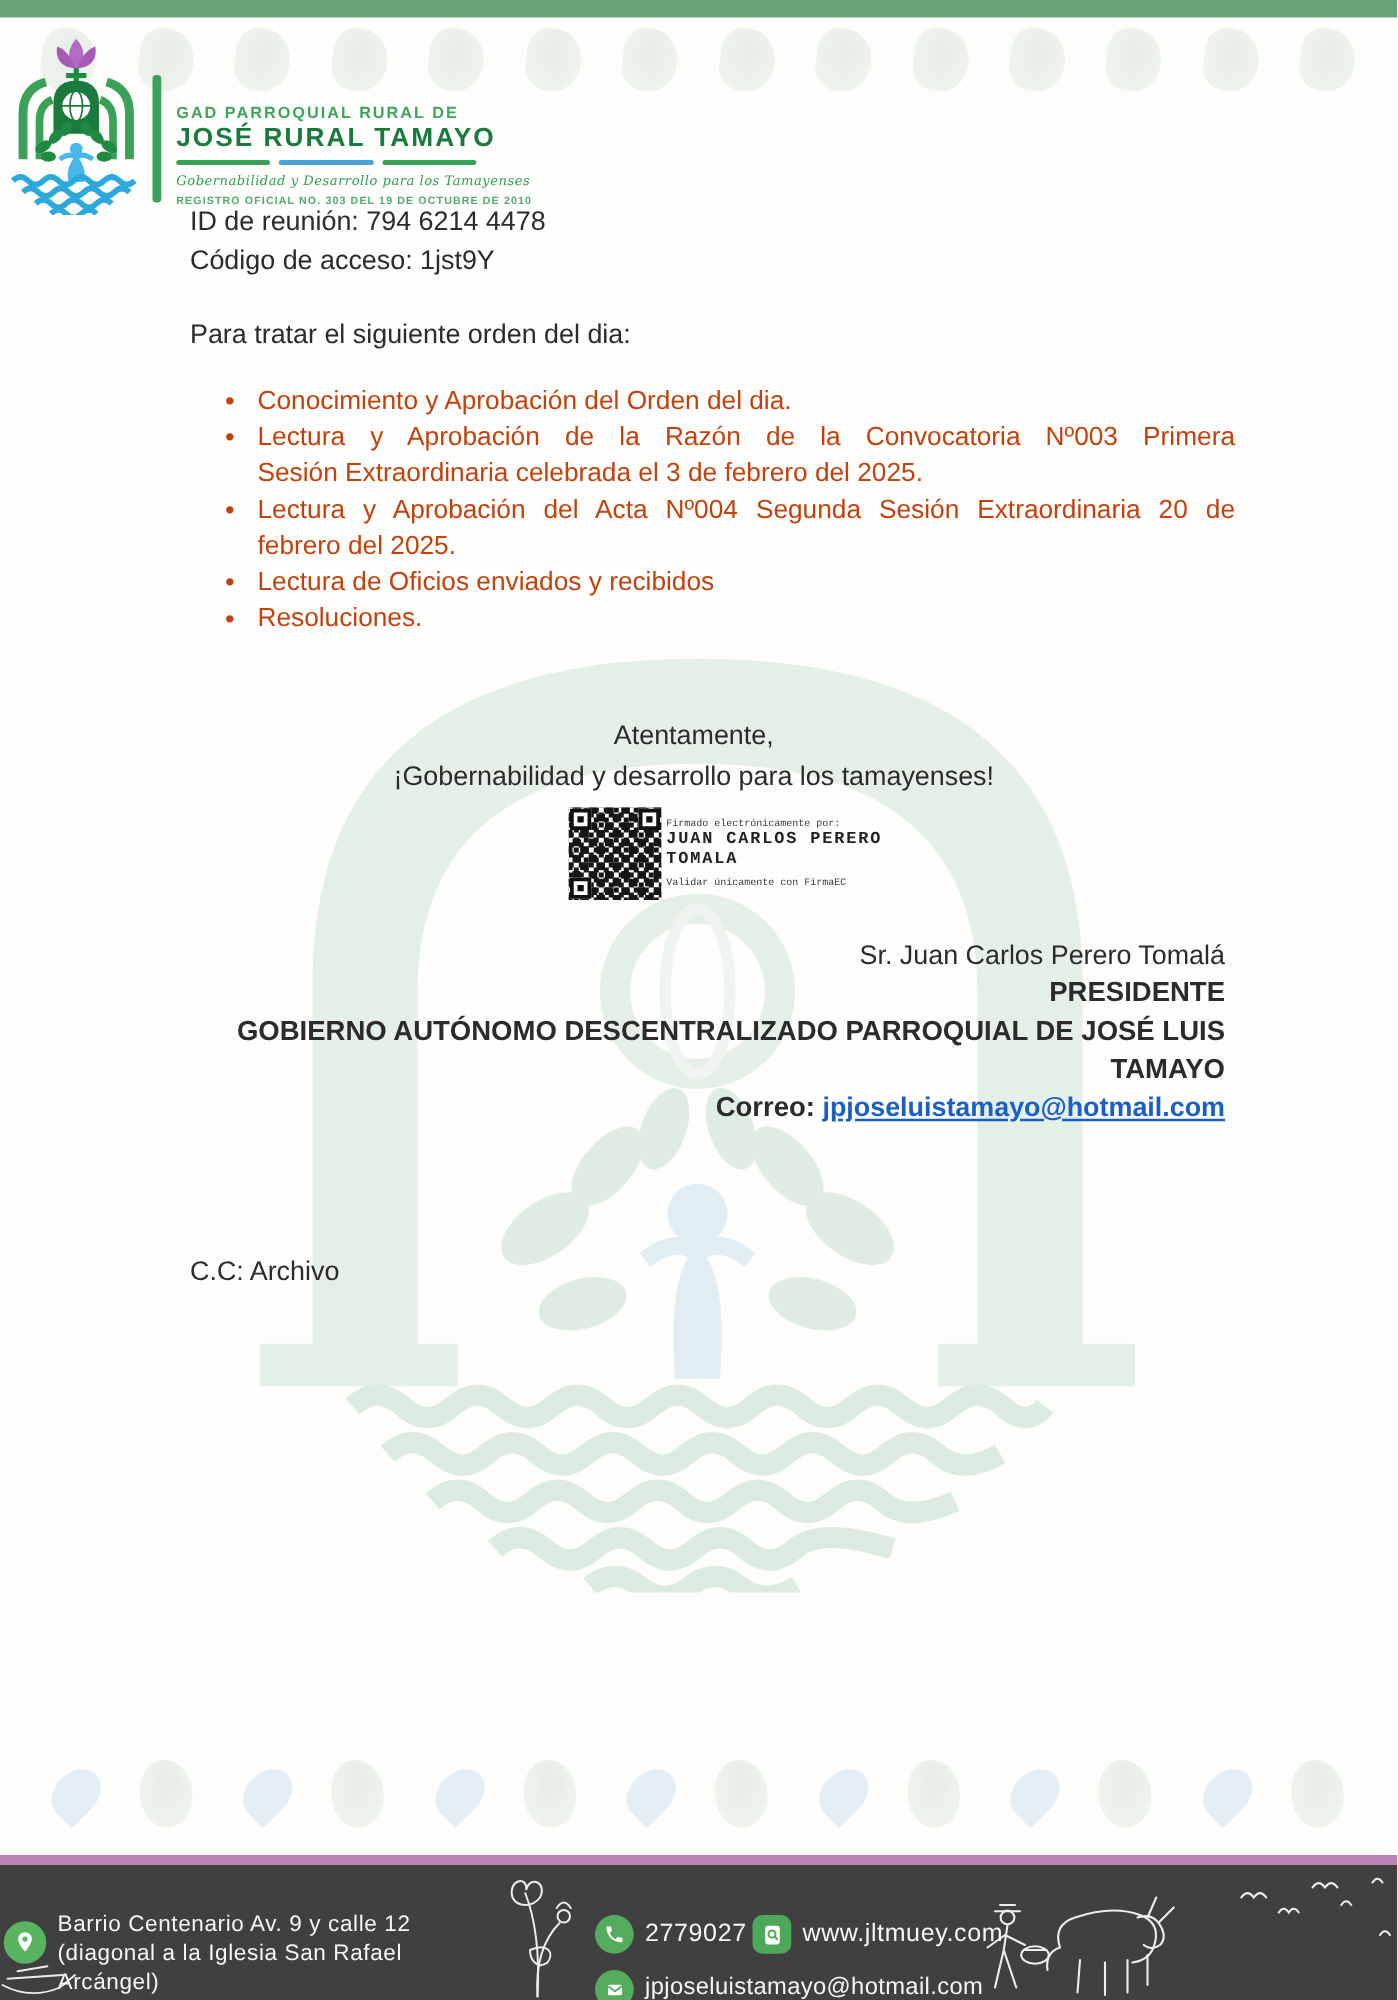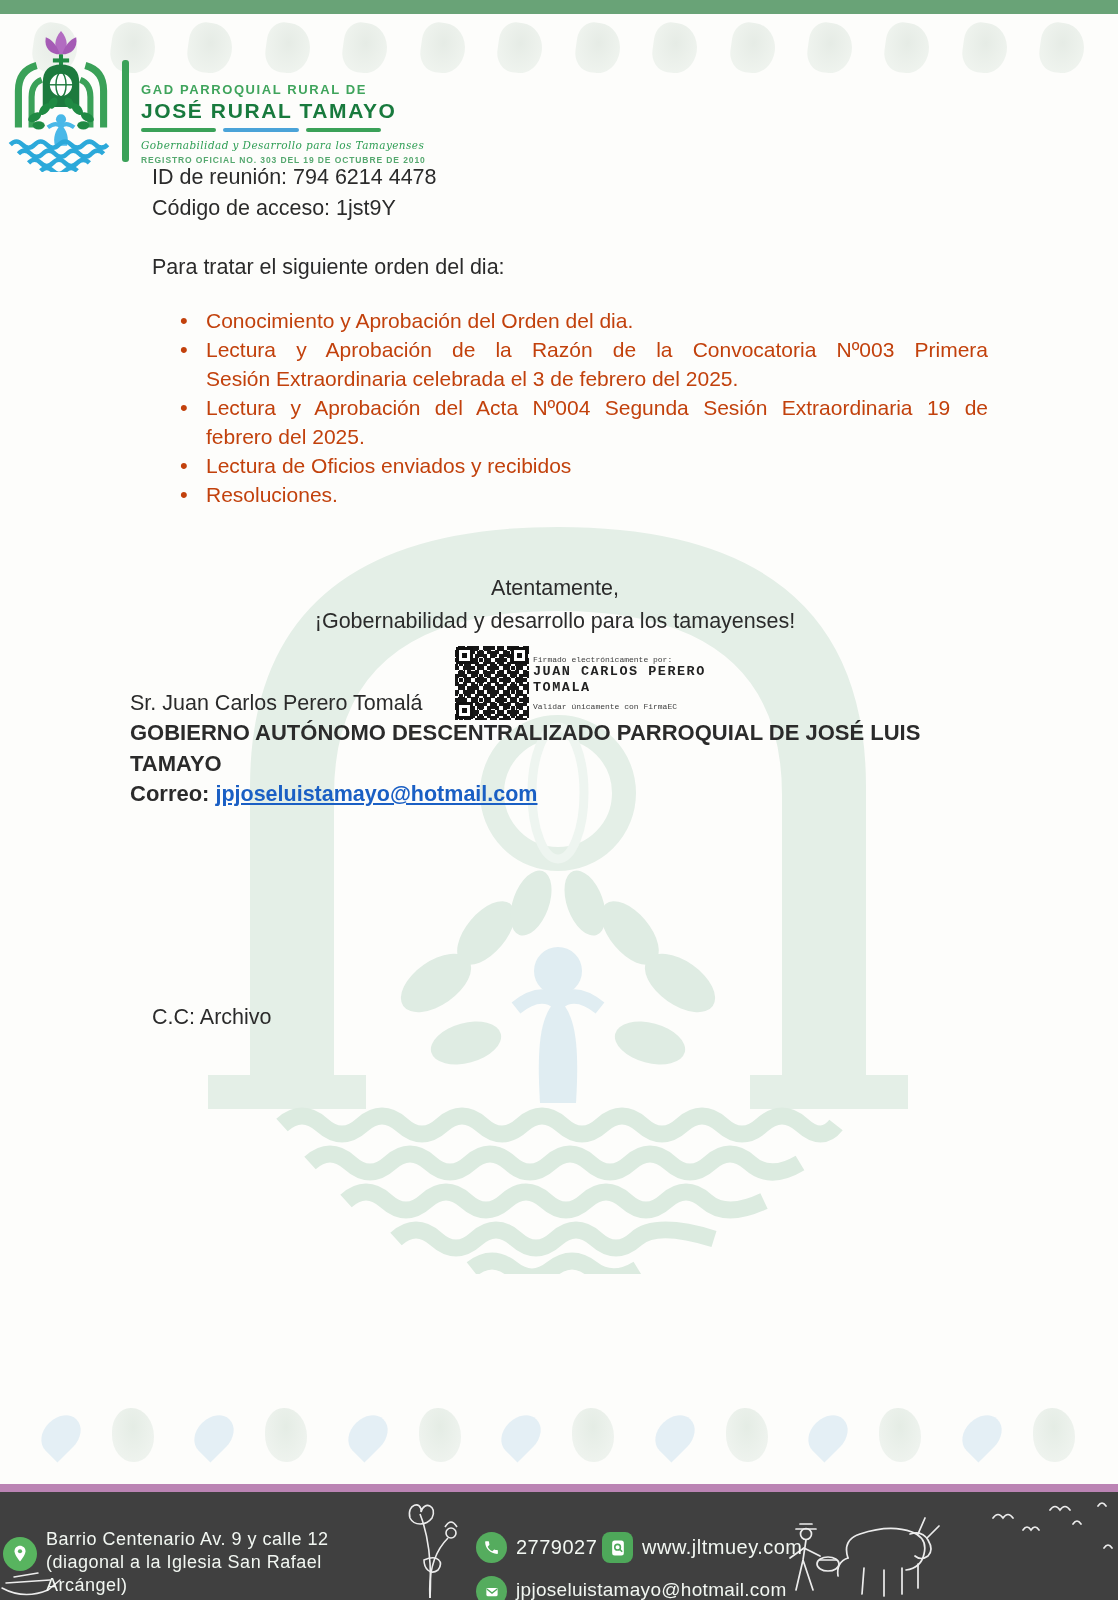--- a/index.html
+++ b/index.html
@@ -53,21 +53,21 @@
           #ffffff; }
   .finder { position:absolute; width:17px; height:17px; border:3px solid #111; background:#fff; }
   .finder::after { content:""; position:absolute; left:3px; top:3px; width:5px; height:5px; background:#111; }
   .f-tl { left:1px; top:1px; } .f-tr { right:1px; top:1px; } .f-bl { left:1px; bottom:1px; }
   .stamp-text { margin-left:4px; padding-top:9px; font-family:"Liberation Mono", monospace; color:#222; width:220px; }
   .stamp-tiny { font-size:8px; color:#3c3c3c; letter-spacing:0; }
   .stamp-name { font-size:13.5px; font-weight:bold; line-height:16px; letter-spacing:1.5px; }
   .stamp-tiny.mt { margin-top:6px; }
 
   
-  .signature { left:130px; top:688px; width:850px; text-align:left; line-height:30.4px; }
+  .signature { left:130px; top:749px; width:850px; text-align:right; line-height:30.4px; }
   .sig-bold { font-weight:bold; font-size:22px; }
   .email-link { color:#1a5fc4; text-decoration:underline; font-weight:600; }
   .cc { left:152px; top:1005px; }
 
   
   .pink-line { position:absolute; left:0; top:1484px; width:1118px; height:8px; background:#bb84b4; z-index:3; }
   .footer { position:absolute; left:0; top:1492px; width:1118px; height:108px; background:#404040; z-index:3; color:#f2f7f2; }
   .icon-circle { position:absolute; width:31px; height:31px; border-radius:50%; background:#55ac5e; display:flex; align-items:center; justify-content:center; }
   .ic-pin { left:3px; top:45px; width:34px; height:34px; background:#58b45f; }
   .ic-phone { left:476px; top:40px; }
@@ -195,21 +195,21 @@
 
   <ul class="agenda">
     <li>
       <span class="agline">Conocimiento y Aprobación del Orden del dia.</span>
     </li>
     <li>
       <span class="agline jl">Lectura y Aprobación de la Razón de la Convocatoria Nº003 Primera</span>
       <span class="agline">Sesión Extraordinaria celebrada el 3 de febrero del 2025.</span>
     </li>
     <li>
-      <span class="agline jl">Lectura y Aprobación del Acta Nº004 Segunda Sesión Extraordinaria 19 de</span>
+      <span class="agline jl">Lectura y Aprobación del Acta Nº004 Segunda Sesión Extraordinaria 20 de</span>
       <span class="agline">febrero del 2025.</span>
     </li>
     <li>
       <span class="agline">Lectura de Oficios enviados y recibidos</span>
     </li>
     <li>
       <span class="agline">Resoluciones.</span>
     </li>
   </ul>
 
@@ -229,20 +229,21 @@
       <div class="stamp-name">
         <span>JUAN CARLOS PERERO</span><br>
         <span>TOMALA</span>
       </div>
       <div class="stamp-tiny mt">Validar únicamente con FirmaEC</div>
     </div>
   </div>
 
   <div class="doc-text signature">
     <div>Sr. Juan Carlos Perero Tomalá</div>
+    <div class="sig-bold">PRESIDENTE</div>
     <div class="sig-bold">GOBIERNO AUTÓNOMO DESCENTRALIZADO PARROQUIAL DE JOSÉ LUIS</div>
     <div class="sig-bold">TAMAYO</div>
     <div>
       <span class="sig-bold">Correo:</span>
       <a class="email-link" href="#">jpjoseluistamayo@hotmail.com</a>
     </div>
   </div>
 
   <p class="doc-text cc">C.C: Archivo</p>
 

